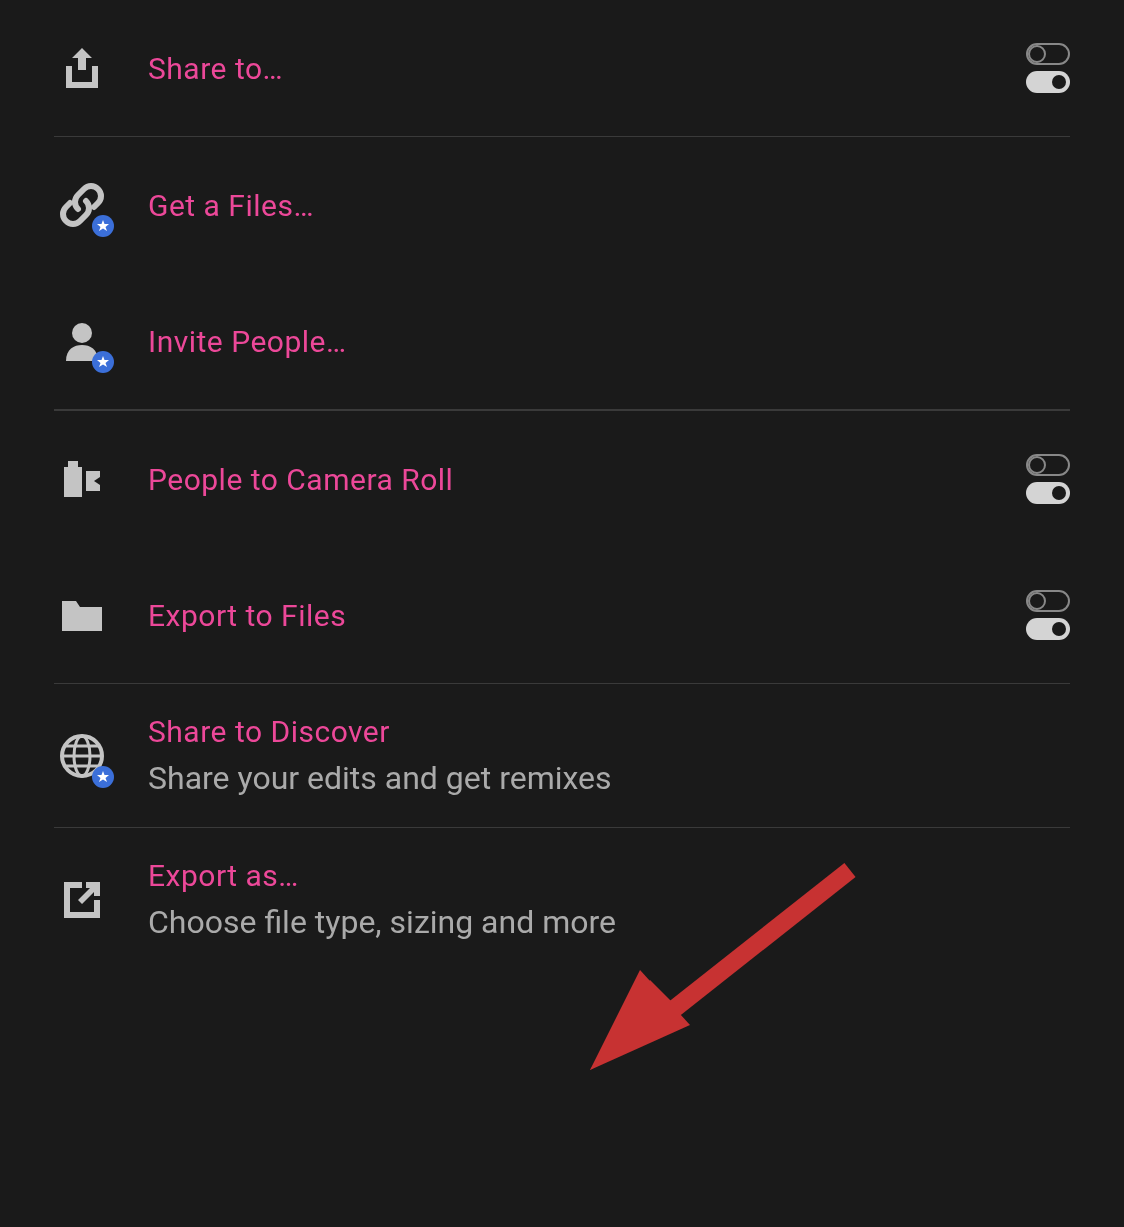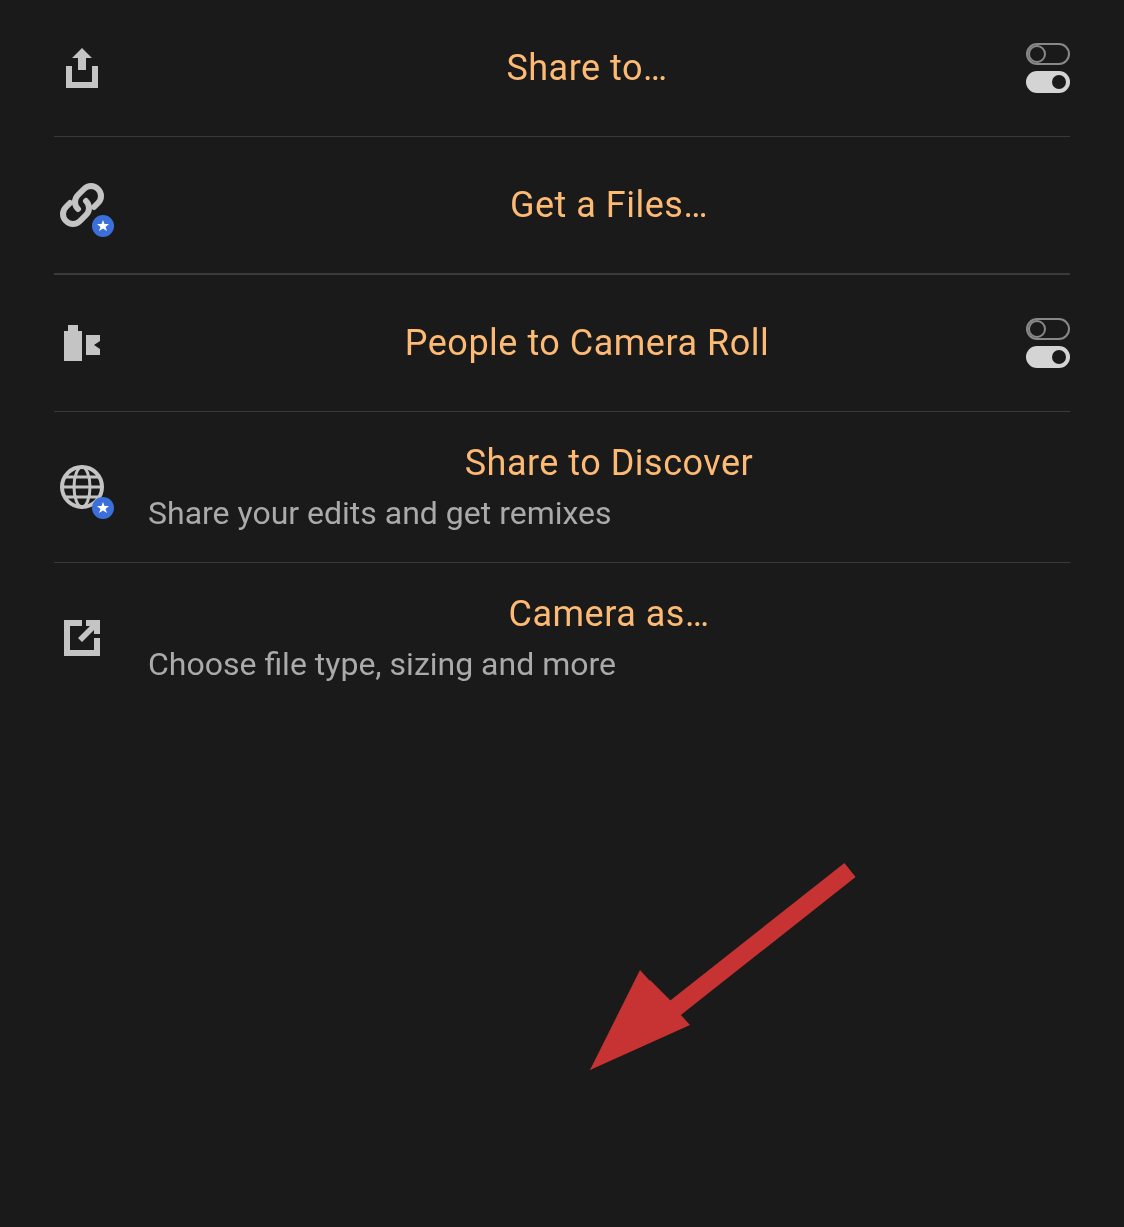--- a/index.html
+++ b/index.html
@@ -35,25 +35,24 @@
       align-items: center;
       justify-content: center;
       flex-shrink: 0;
       position: relative;
     }
     .text-container {
       margin-left: 38px;
       flex: 1;
     }
     .menu-label {
-      color: #fdba74;
-      font-size: 36px;
+      color: #ec4899;
+      font-size: 30px;
       font-weight: 400;
       letter-spacing: 0.5px;
-      text-align: center;
     }
     .menu-subtitle {
       color: #aaaaaa;
       font-size: 32px;
       font-weight: 400;
       margin-top: 10px;
     }
     .divider {
       height: 1px;
       background-color: #3a3a3a;
@@ -152,20 +151,36 @@
         <svg viewBox="0 0 14 14">
             <path d="M7 1 L8.5 5 L13 5 L9.5 8 L11 12 L7 9.5 L3 12 L4.5 8 L1 5 L5.5 5 Z" fill="white"></path>
           </svg>
       </div>
     </div>
     <div class="text-container">
       <div class="menu-label">Get a Files…</div>
     </div>
   </div>
 
+  <div class="menu-item">
+    <div class="icon-container">
+      <svg viewBox="0 0 48 48" width="48" height="48">
+        <circle cx="24" cy="16" r="10" fill="#c4c4c4"></circle>
+        <path d="M8 44 C8 32 16 28 24 28 C32 28 40 32 40 44 Z" fill="#c4c4c4"></path>
+      </svg>
+      <div class="star-badge">
+        <svg viewBox="0 0 14 14">
+            <path d="M7 1 L8.5 5 L13 5 L9.5 8 L11 12 L7 9.5 L3 12 L4.5 8 L1 5 L5.5 5 Z" fill="white"></path>
+          </svg>
+      </div>
+    </div>
+    <div class="text-container">
+      <div class="menu-label">Invite People…</div>
+    </div>
+  </div>
 
   <div class="divider"></div>
 
 
   <div class="divider"></div>
 
   <div class="menu-item">
     <div class="icon-container">
       <svg viewBox="0 0 48 48" width="48" height="48">
         <rect x="6" y="12" width="18" height="30" fill="#c4c4c4"></rect>
@@ -175,20 +190,34 @@
     </div>
     <div class="text-container">
       <div class="menu-label">People to Camera Roll</div>
     </div>
     <div class="toggle-container">
       <div class="toggle off"></div>
       <div class="toggle on"></div>
     </div>
   </div>
 
+  <div class="menu-item">
+    <div class="icon-container">
+      <svg viewBox="0 0 48 48" width="48" height="48">
+        <path d="M4 10 L18 10 L22 16 L44 16 L44 40 L4 40 Z" fill="#c4c4c4"></path>
+      </svg>
+    </div>
+    <div class="text-container">
+      <div class="menu-label">Export to Files</div>
+    </div>
+    <div class="toggle-container">
+      <div class="toggle off"></div>
+      <div class="toggle on"></div>
+    </div>
+  </div>
 
   <div class="divider"></div>
 
   <div class="menu-item with-subtitle">
     <div class="icon-container">
       <svg viewBox="0 0 48 48" width="48" height="48">
         <circle cx="24" cy="24" r="20" stroke="#c4c4c4" stroke-width="4" fill="none"></circle>
         <ellipse cx="24" cy="24" rx="8" ry="20" stroke="#c4c4c4" stroke-width="3" fill="none"></ellipse>
         <line x1="4" y1="24" x2="44" y2="24" stroke="#c4c4c4" stroke-width="3"></line>
         <line x1="8" y1="14" x2="40" y2="14" stroke="#c4c4c4" stroke-width="3"></line>
@@ -209,21 +238,21 @@
   <div class="divider"></div>
 
   <div class="menu-item with-subtitle">
     <div class="icon-container">
       <svg viewBox="0 0 48 48" width="48" height="48">
         <path d="M6 6 L6 42 L42 42 L42 24 L36 24 L36 36 L12 36 L12 12 L24 12 L24 6 Z" fill="#c4c4c4"></path>
         <path d="M28 6 L42 6 L42 20 L36 20 L36 16 L24 28 L20 24 L32 12 L28 12 Z" fill="#c4c4c4"></path>
       </svg>
     </div>
     <div class="text-container">
-      <div class="menu-label">Camera as…</div>
+      <div class="menu-label">Export as…</div>
       <div class="menu-subtitle">Choose file type, sizing and more</div>
     </div>
   </div>
 
 </div>
 
 <svg class="arrow-annotation" style="position:absolute; left:560px; top:850px; width:320px; height:240px;">
   <defs>
     <marker id="arrowhead" markerWidth="1" markerHeight="1" refX="0" refY="0" orient="auto">
     </marker>

